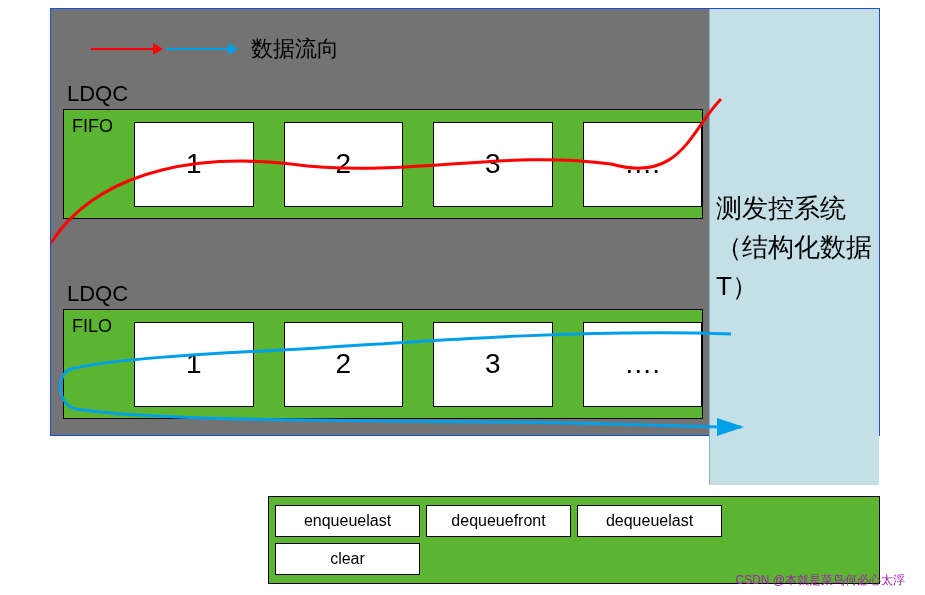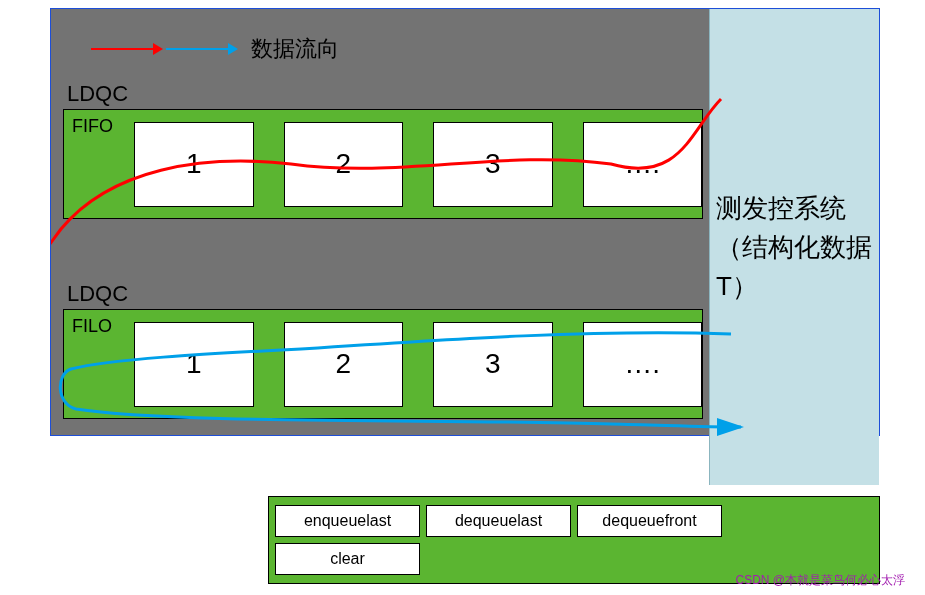--- a/index.html
+++ b/index.html
@@ -208,19 +208,19 @@
     <path d="M 670 90 C 640 120, 630 175, 560 155 C 450 140, 350 170, 240 155 C 150 145, 60 160, 10 220 C -5 240, -15 255, -25 260" fill="none" stroke="#ff0000" stroke-width="3" marker-end="url(#arr-red)"></path>
 
     <path d="M 680 325 C 550 320, 400 330, 250 340 C 150 345, 60 350, 20 360 C 5 365, 5 395, 25 400 C 120 415, 400 410, 560 415 C 610 416, 650 418, 690 418" fill="none" stroke="#00a0e9" stroke-width="3" marker-end="url(#arr-blue)"></path>
   </svg>
 
 </div>
 
 <div class="func-panel">
   <div class="func-grid">
     <div class="func-cell">enqueuelast</div>
+    <div class="func-cell">dequeuefront</div>
     <div class="func-cell">dequeuelast</div>
-    <div class="func-cell">dequeuefront</div>
     <div class="func-cell">clear</div>
   </div>
 </div>
 
 <div class="watermark">CSDN @本就是菜鸟何必心太浮</div>
 
 </body></html>

